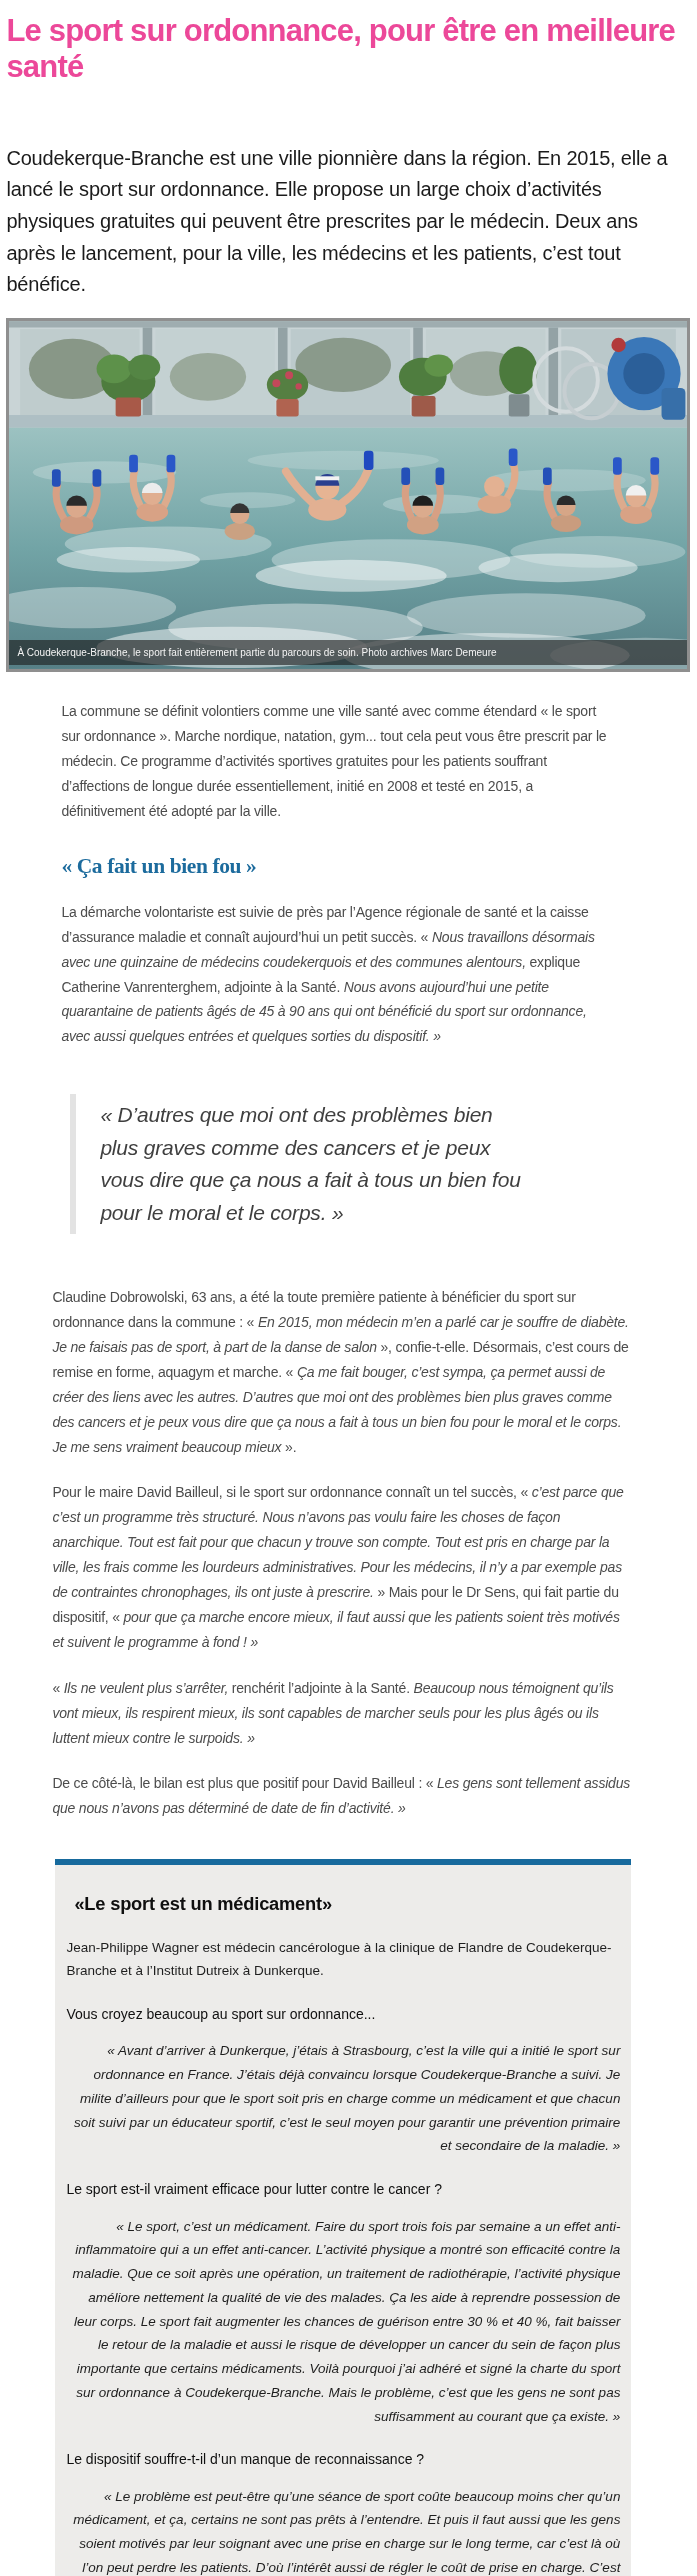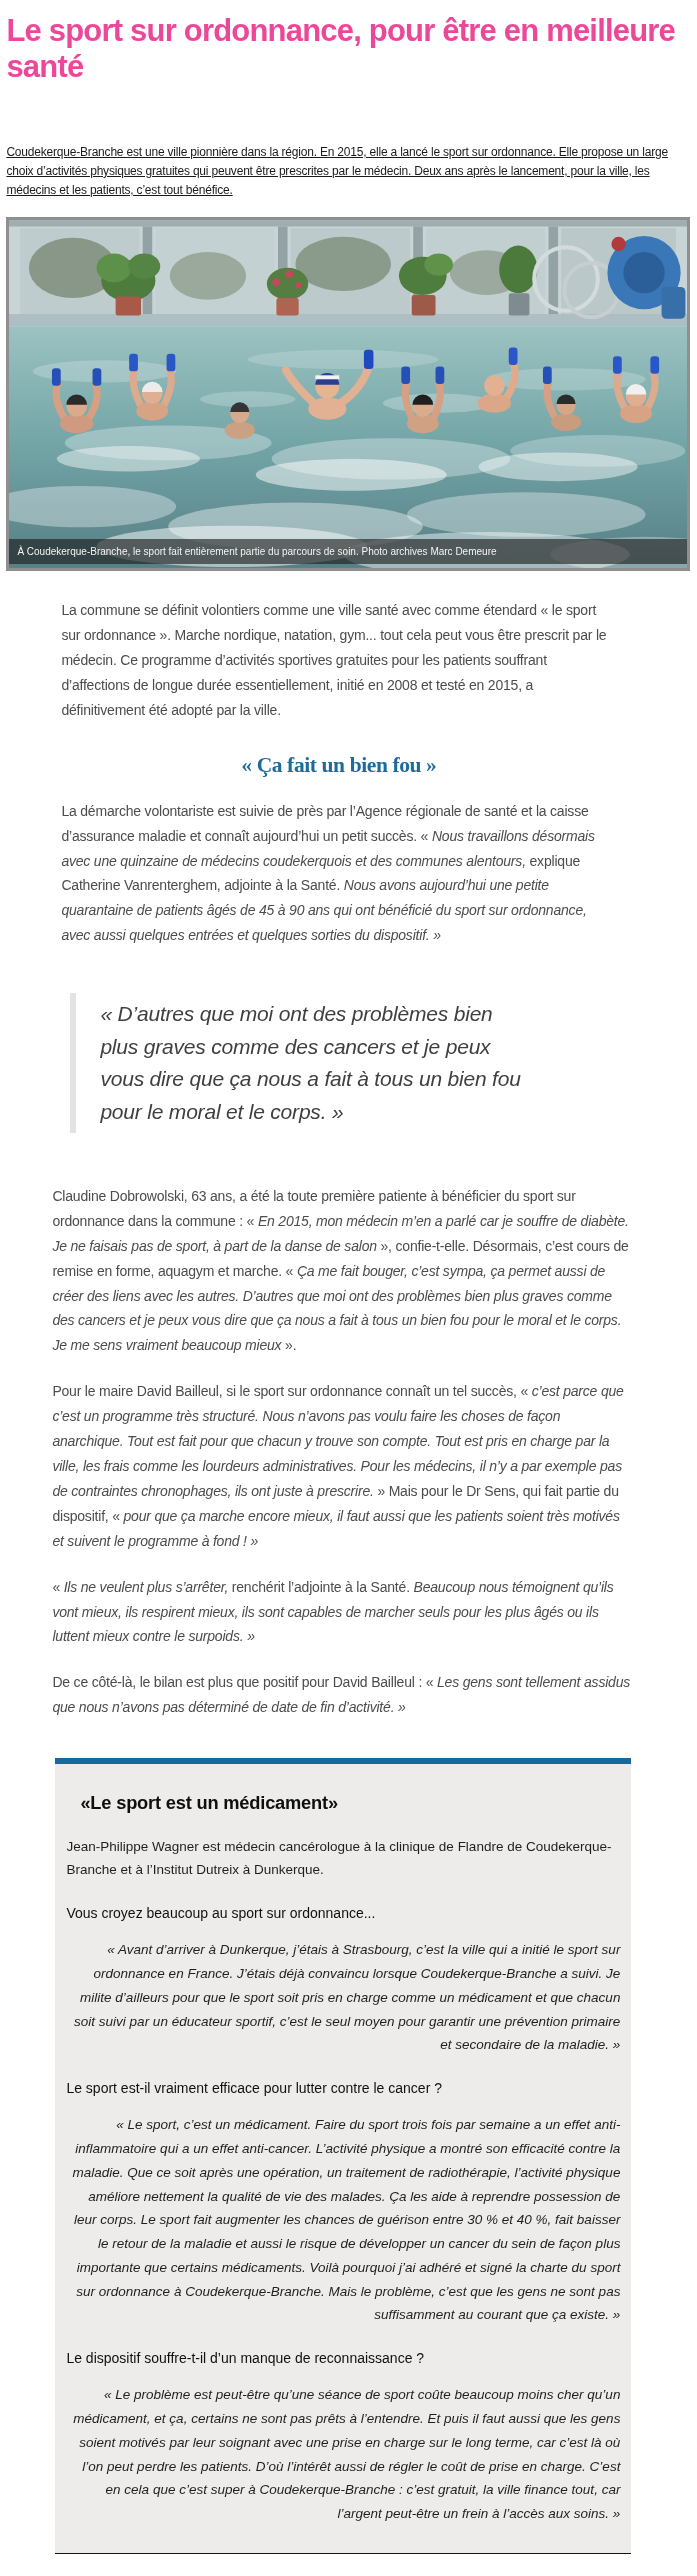--- a/index.html
+++ b/index.html
@@ -17,25 +17,24 @@
     text-align: left;
     font-size: 31px;
     line-height: 1.18;
     font-weight: 800;
     letter-spacing: -0.8px;
     color: #ec4899;
   }
 
   p.lead {
     margin: 57px 0 17.5px;
-    font-size: 12px;
+    font-size: 20px;
     line-height: 1.58;
     letter-spacing: -0.2px;
     color: #1b1b1b;
-    text-decoration: underline;
   }
 
   figure.photo {
     position: relative;
     margin: 0;
     width: 678px;
     height: 348px;
     border: 3.2px solid #8f8f8f;
     overflow: hidden;
     background: #6d9c9e;
@@ -63,21 +62,20 @@
   }
   .it { font-style: italic; }
 
   h2.sub {
     font-family: "Liberation Serif", serif;
     font-size: 21.5px;
     font-weight: 700;
     letter-spacing: -0.4px;
     color: #1c6b9d;
     margin: 30px 0 21px;
-    text-align: center;
   }
 
   blockquote.pull {
     margin: 45px 0 51px 64px;
     padding: 4.8px 0 4.8px 24px;
     border-left: 6.4px solid #e3e3e3;
     max-width: 434px;
     font-style: italic;
     font-size: 21px;
     line-height: 1.55;
@@ -89,21 +87,21 @@
     margin: 38px 60px 0 49px;
     background: #edecea;
     border-top: 6.4px solid #176a9d;
     border-bottom: 1.6px solid #141414;
     padding: 6.4px 11px 21px;
   }
   .box-heading {
     font-size: 18.3px;
     font-weight: 800;
     color: #0f0f0f;
-    margin: 21px 14px;
+    margin: 21px 8px;
     letter-spacing: -0.2px;
   }
   .box-intro {
     font-size: 13.5px;
     line-height: 1.76;
     color: #1f1f1f;
     margin: 9.6px 0 21px;
   }
   .box-q {
     font-size: 14px;

